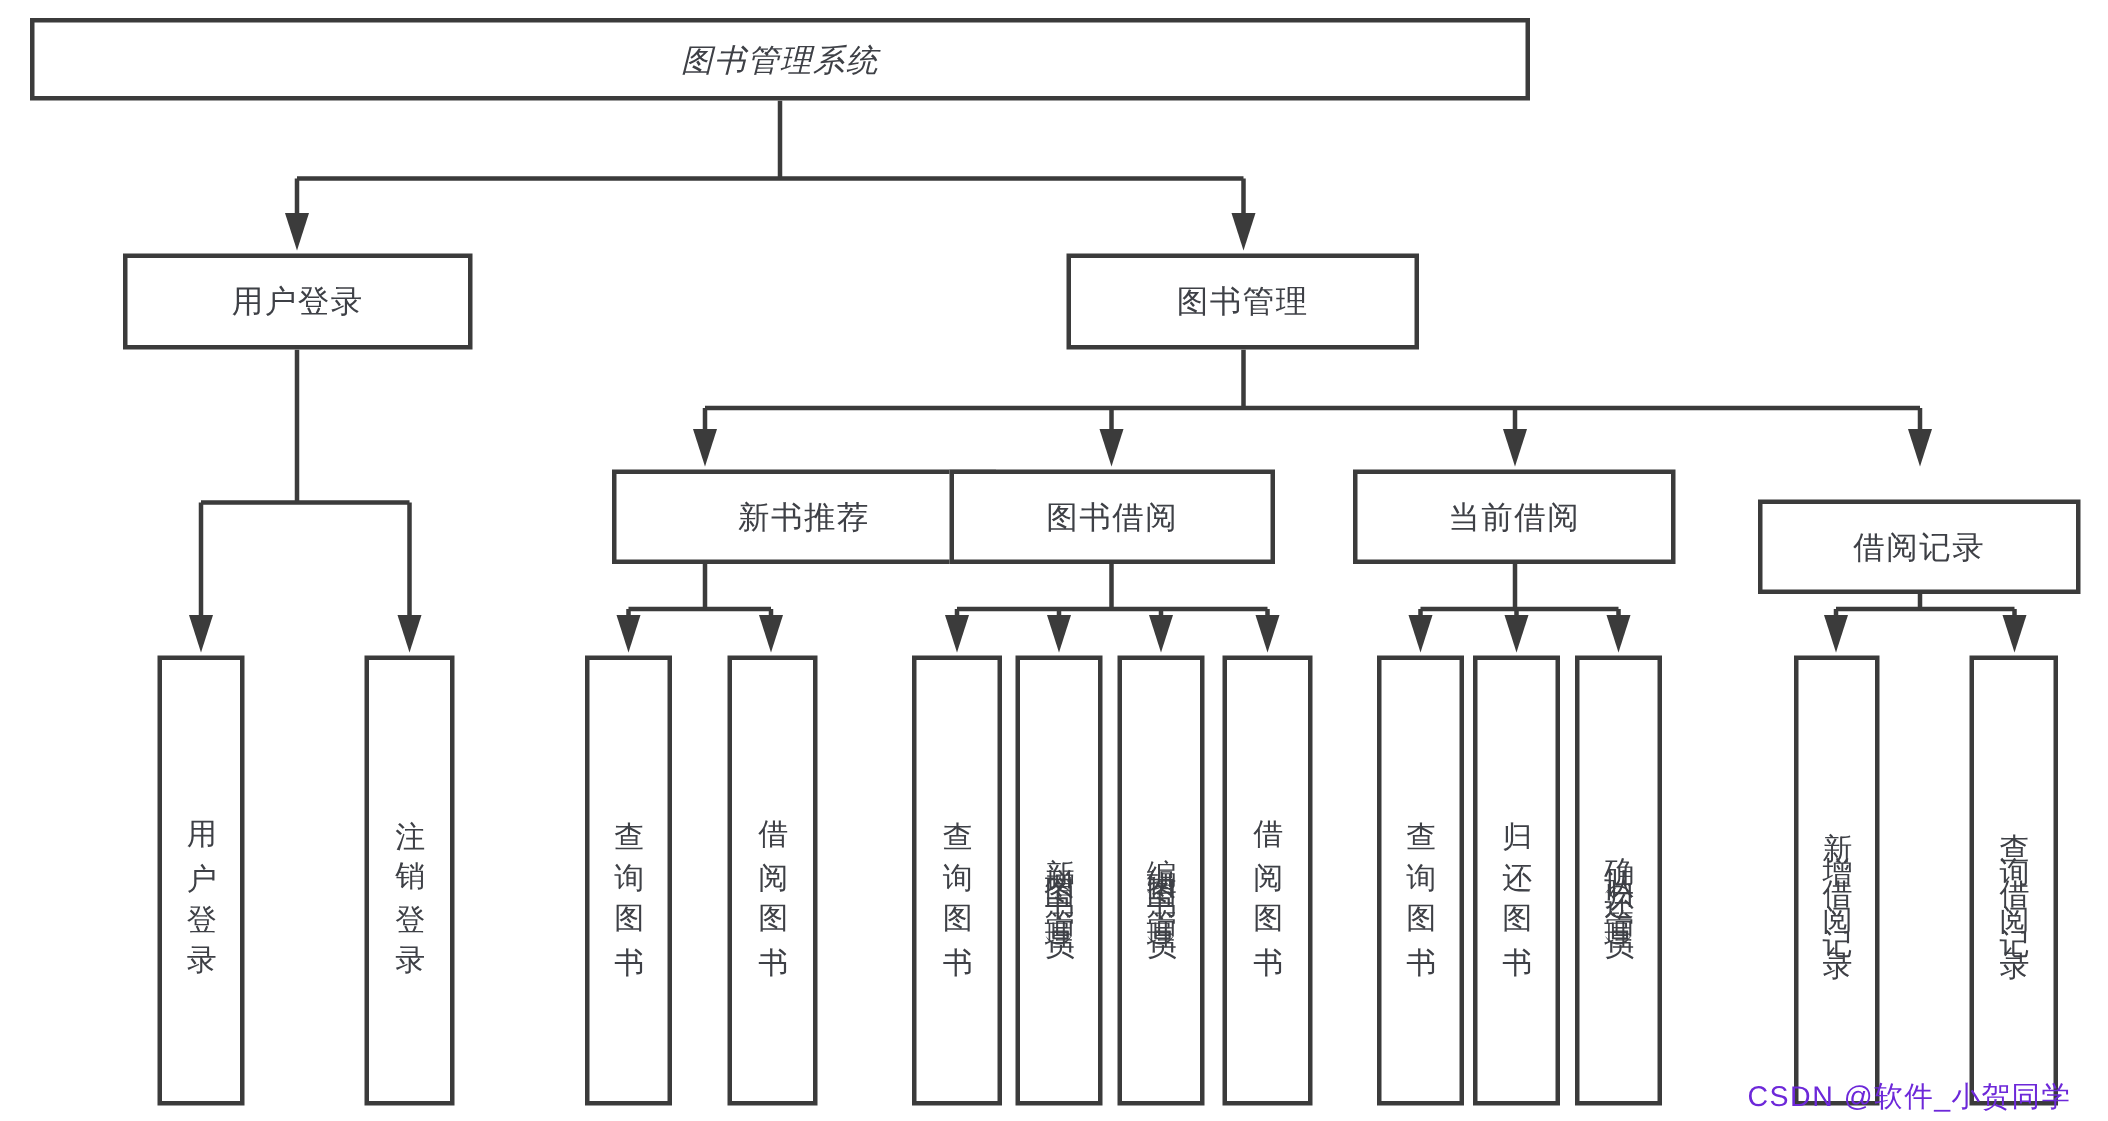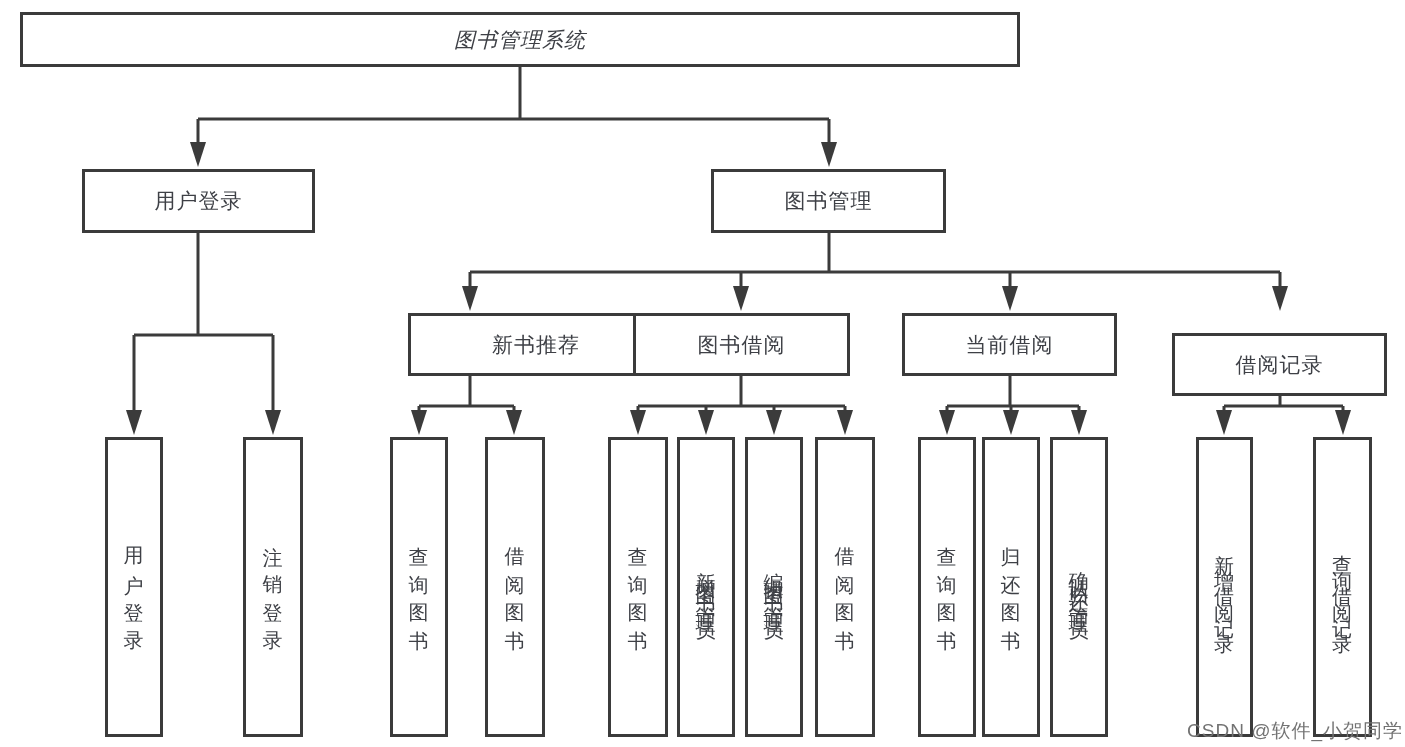--- a/index.html
+++ b/index.html
@@ -47,24 +47,24 @@
     writing-mode: vertical-rl;
     text-orientation: mixed;
     white-space: nowrap;
     line-height: 1;
   }
   .sp-wide  { letter-spacing: 28px; }
   .sp-med   { letter-spacing: 16px; }
   .sp-tight { letter-spacing: 7px;  }
   #watermark {
     position: absolute;
-    right: 2px;
+    right: 24px;
     bottom: 3px;
     font-size: 19px;
-    color: #737373;
+    color: #6d28d9;
     letter-spacing: 1px;
     z-index: 3;
     white-space: nowrap;
   }
 </style>
 </head>
 <body>
 
 <div id="canvas">
 

